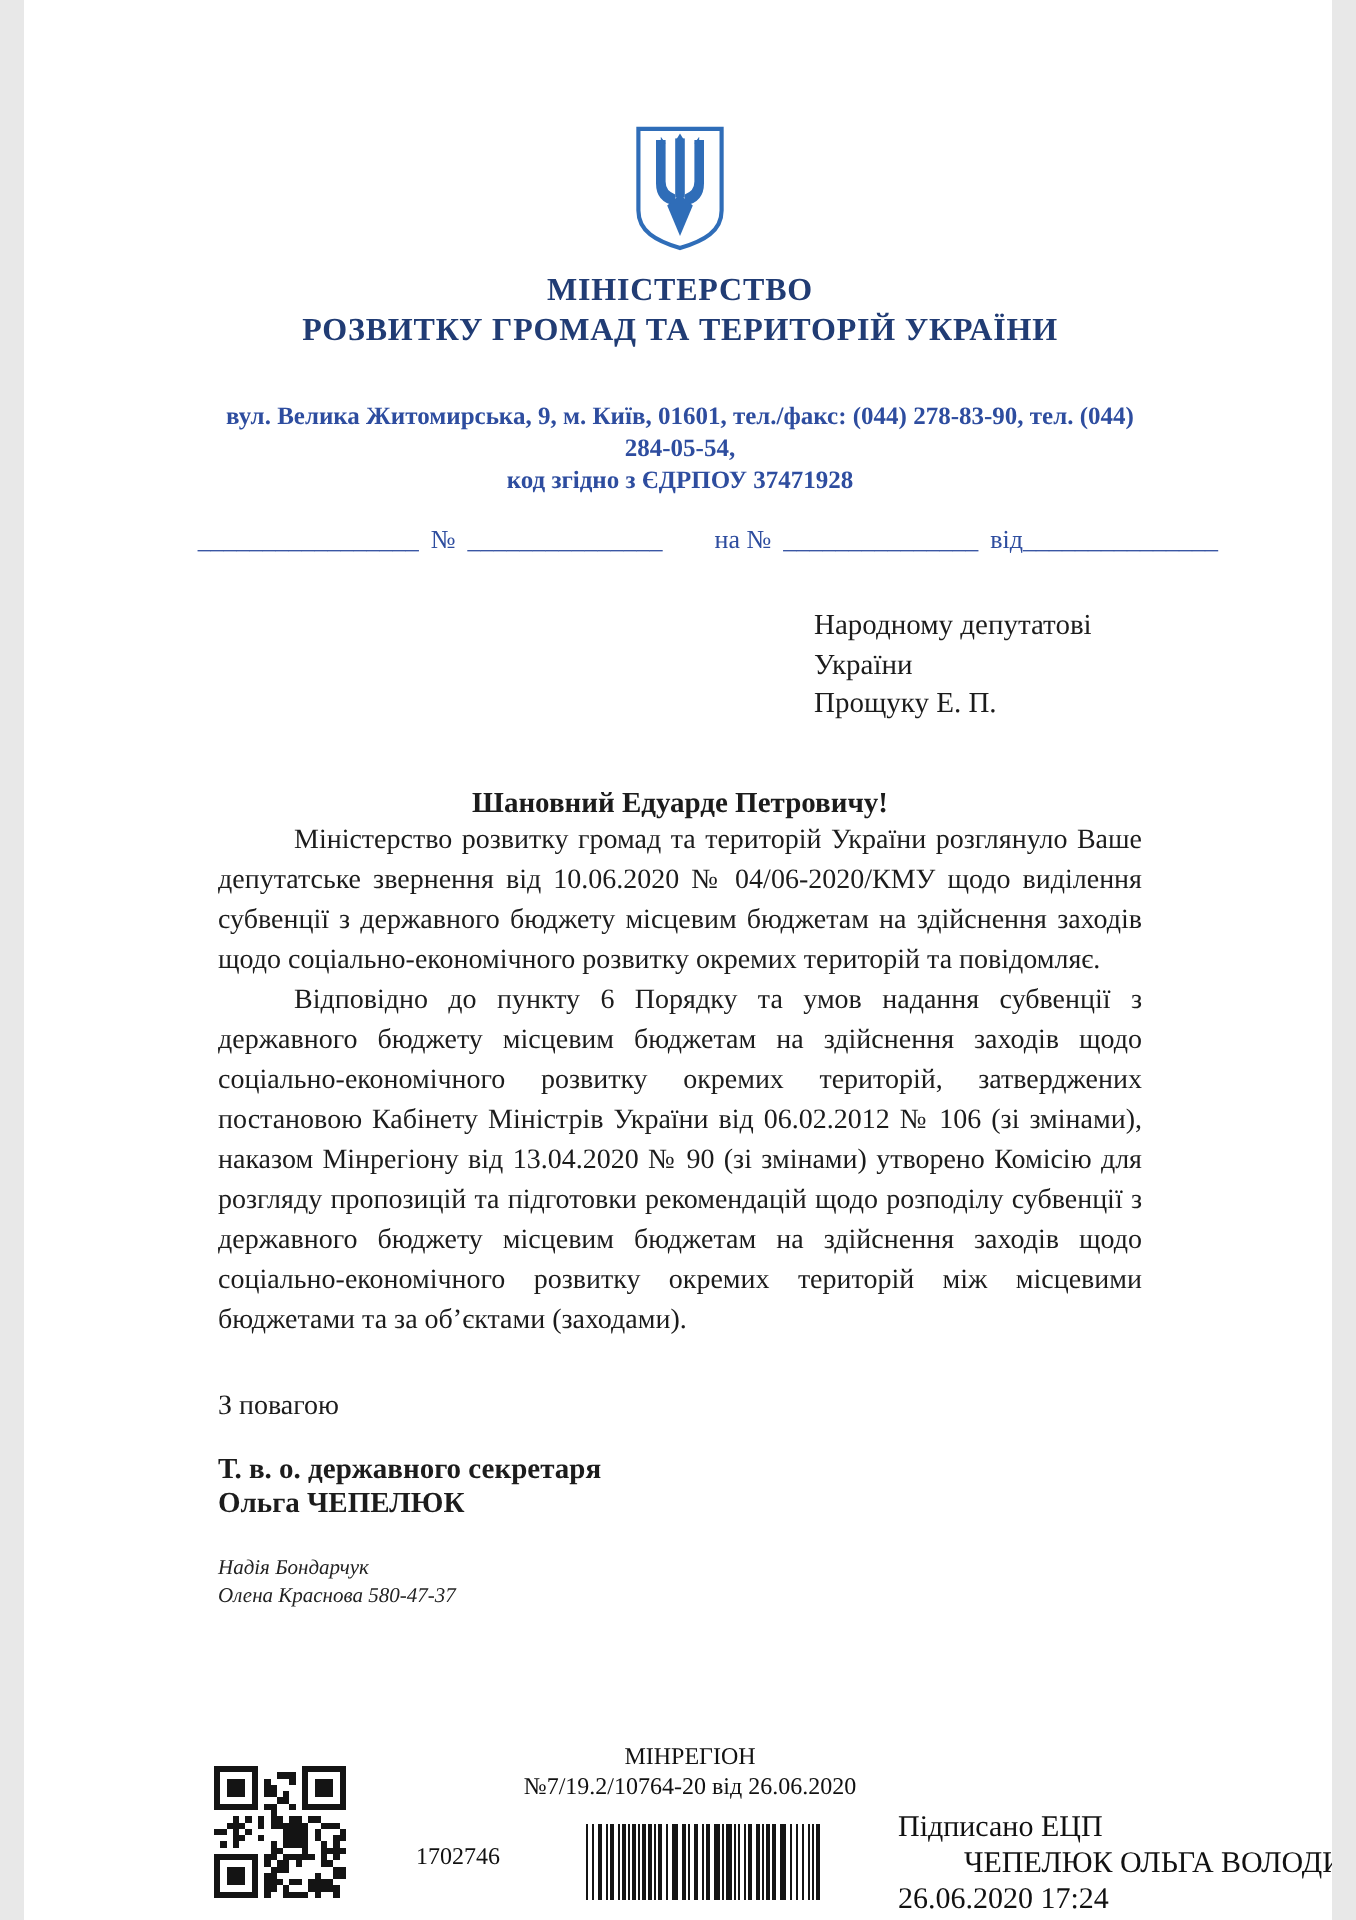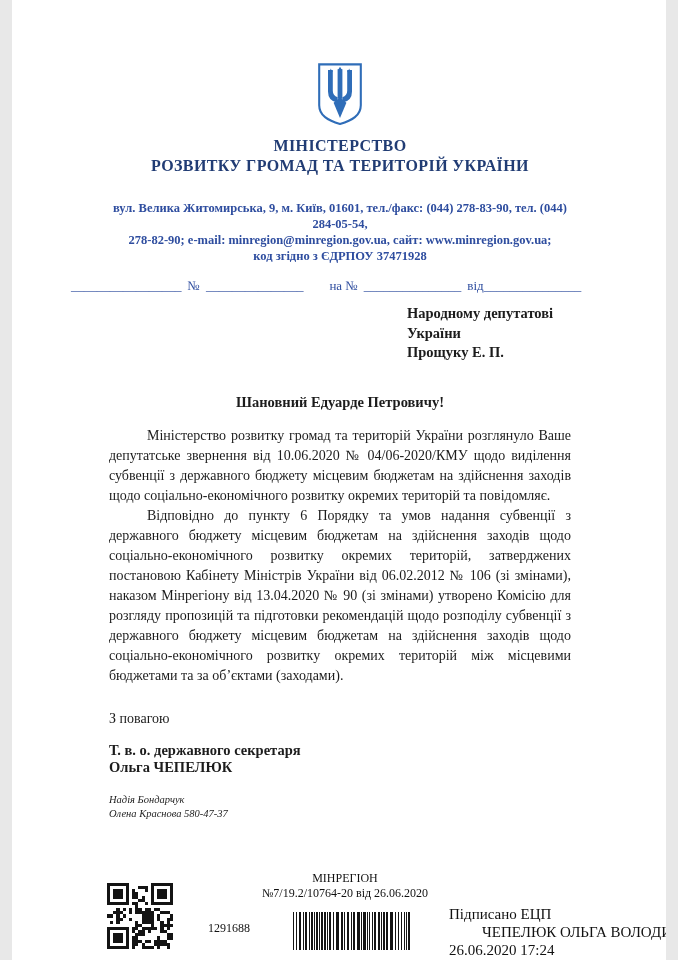--- a/index.html
+++ b/index.html
@@ -21,36 +21,36 @@
   }
   .contact{
     margin-top:25px;text-align:center;font-size:12.5px;line-height:1.28;
     color:#2e4d9f;
     font-weight:bold;
   }
 
   
   .ref-line{
     margin:14px -38px 0 -38px;
-    color:#2e4d9f;font-size:13px;white-space:nowrap;
+    color:#2e4d9f;font-size:13px;white-space:nowrap;text-align:right;
   }
   .ref-line .gap-lg{margin-left:26px;}
   .ref-line .gap-sm{margin-left:6px;margin-right:6px;}
 
   
   .addressee{
-    margin:10px 0 0 298px;font-weight:bold;font-size:14.5px;line-height:1.35;
+    margin:26px 0 0 298px;font-weight:normal;font-size:14.5px;line-height:1.35;
   }
 
   .salutation{
     margin-top:31px;text-align:center;font-weight:bold;font-size:14.5px;
   }
 
   
-  .body-text{margin-top:15px;}
+  .body-text{}
   .body-text p{
     margin:0;text-indent:38px;text-align:justify;
     font-size:14px;line-height:1.43;
   }
 
   .regards{margin-top:25px;font-size:14px;}
   .sig-row{
     margin-top:15px;display:flex;justify-content:space-between;
     font-weight:bold;font-size:14.5px;flex-direction:column;
   }
@@ -91,21 +91,20 @@
       </g>
     </svg>
 
     <div class="ministry-title">
       <div>МІНІСТЕРСТВО</div>
       <div>РОЗВИТКУ ГРОМАД ТА ТЕРИТОРІЙ УКРАЇНИ</div>
     </div>
 
     <div class="contact">
       <div>вул. Велика Житомирська, 9, м. Київ, 01601, тел./факс: (044) 278-83-90, тел. (044) 284-05-54,</div>
-      <div>278-82-90; e-mail: minregion@minregion.gov.ua, сайт: www.minregion.gov.ua;</div>
       <div>код згідно з ЄДРПОУ 37471928</div>
     </div>
 
     <div class="ref-line"><span>_________________</span><span class="gap-sm">№</span><span>_______________</span><span class="gap-lg">на №</span><span class="gap-sm">_______________</span><span>від</span><span>_______________</span></div>
 
     <div class="addressee">
       <div>Народному депутатові України</div>
       <div>Прощуку Е. П.</div>
     </div>
 
@@ -259,21 +258,21 @@
         <rect x="42" y="60" width="3" height="3"></rect>
         <rect x="48" y="60" width="3" height="3"></rect>
         <rect x="57" y="60" width="3" height="3"></rect>
       </svg></div>
 
   <div class="stamp">
     <div>МІНРЕГІОН</div>
     <div>№7/19.2/10764-20 від 26.06.2020</div>
   </div>
 
-  <div class="doc-id">1291688</div>
+  <div class="doc-id">1702746</div>
 
   <div class="barcode" id="barcode"><svg viewBox="0 0 120 36" preserveAspectRatio="none" shape-rendering="crispEdges" fill="#141414" width="100%" height="100%">
         <rect x="0" y="0" width="1" height="36"></rect>
         <rect x="3" y="0" width="1" height="36"></rect>
         <rect x="6" y="0" width="2" height="36"></rect>
         <rect x="10" y="0" width="1" height="36"></rect>
         <rect x="12" y="0" width="2" height="36"></rect>
         <rect x="16" y="0" width="1" height="36"></rect>
         <rect x="18" y="0" width="2" height="36"></rect>
         <rect x="21" y="0" width="1" height="36"></rect>

